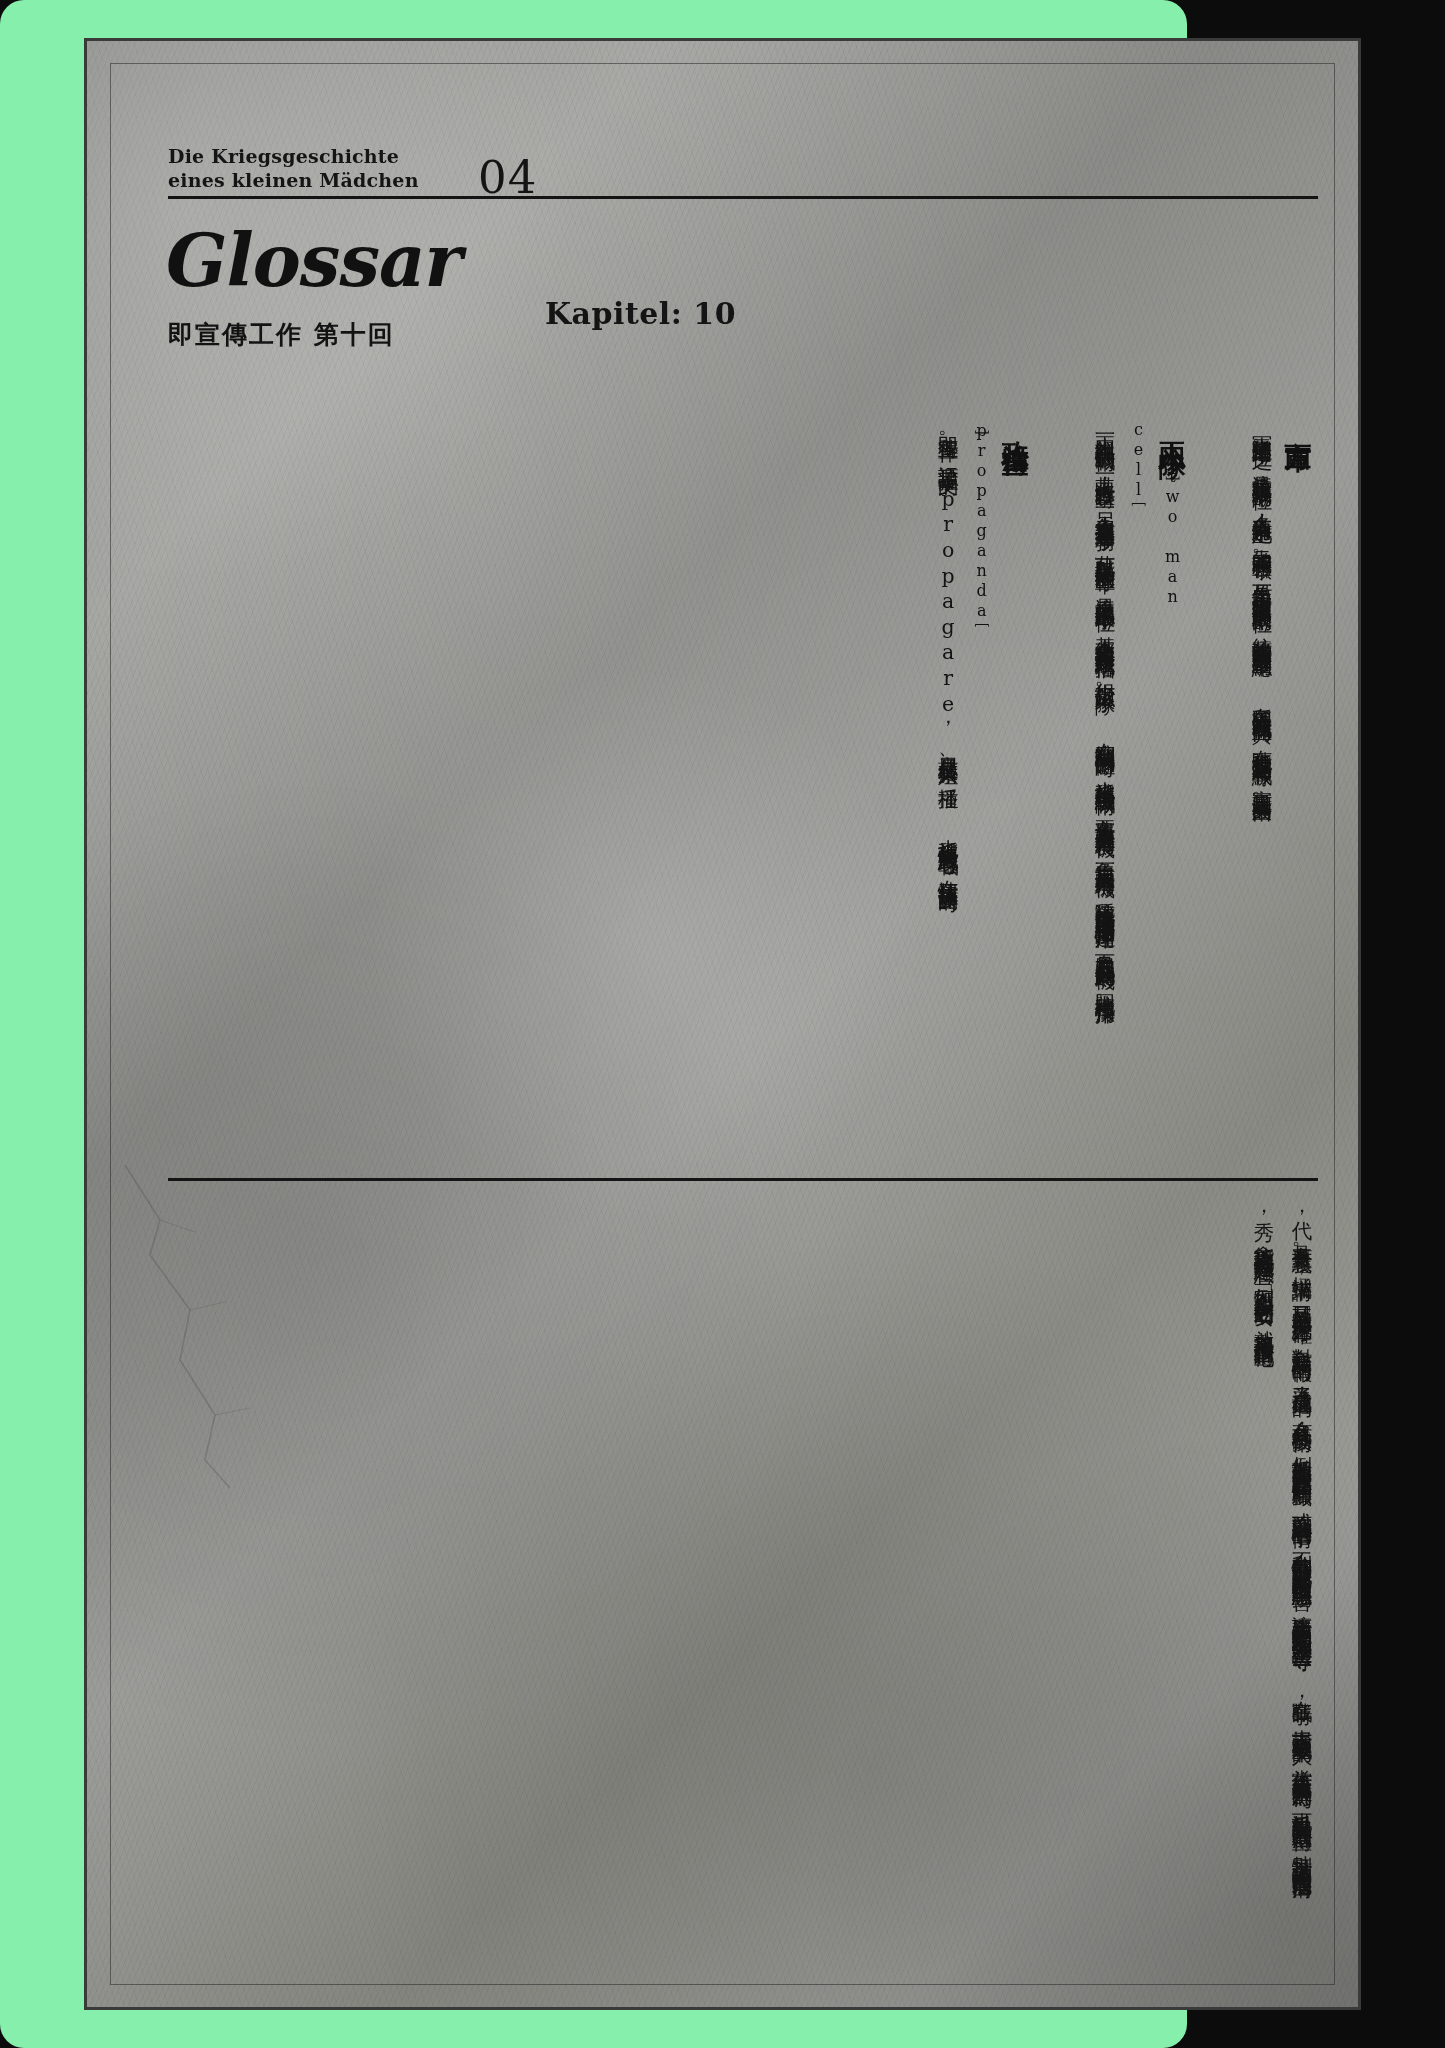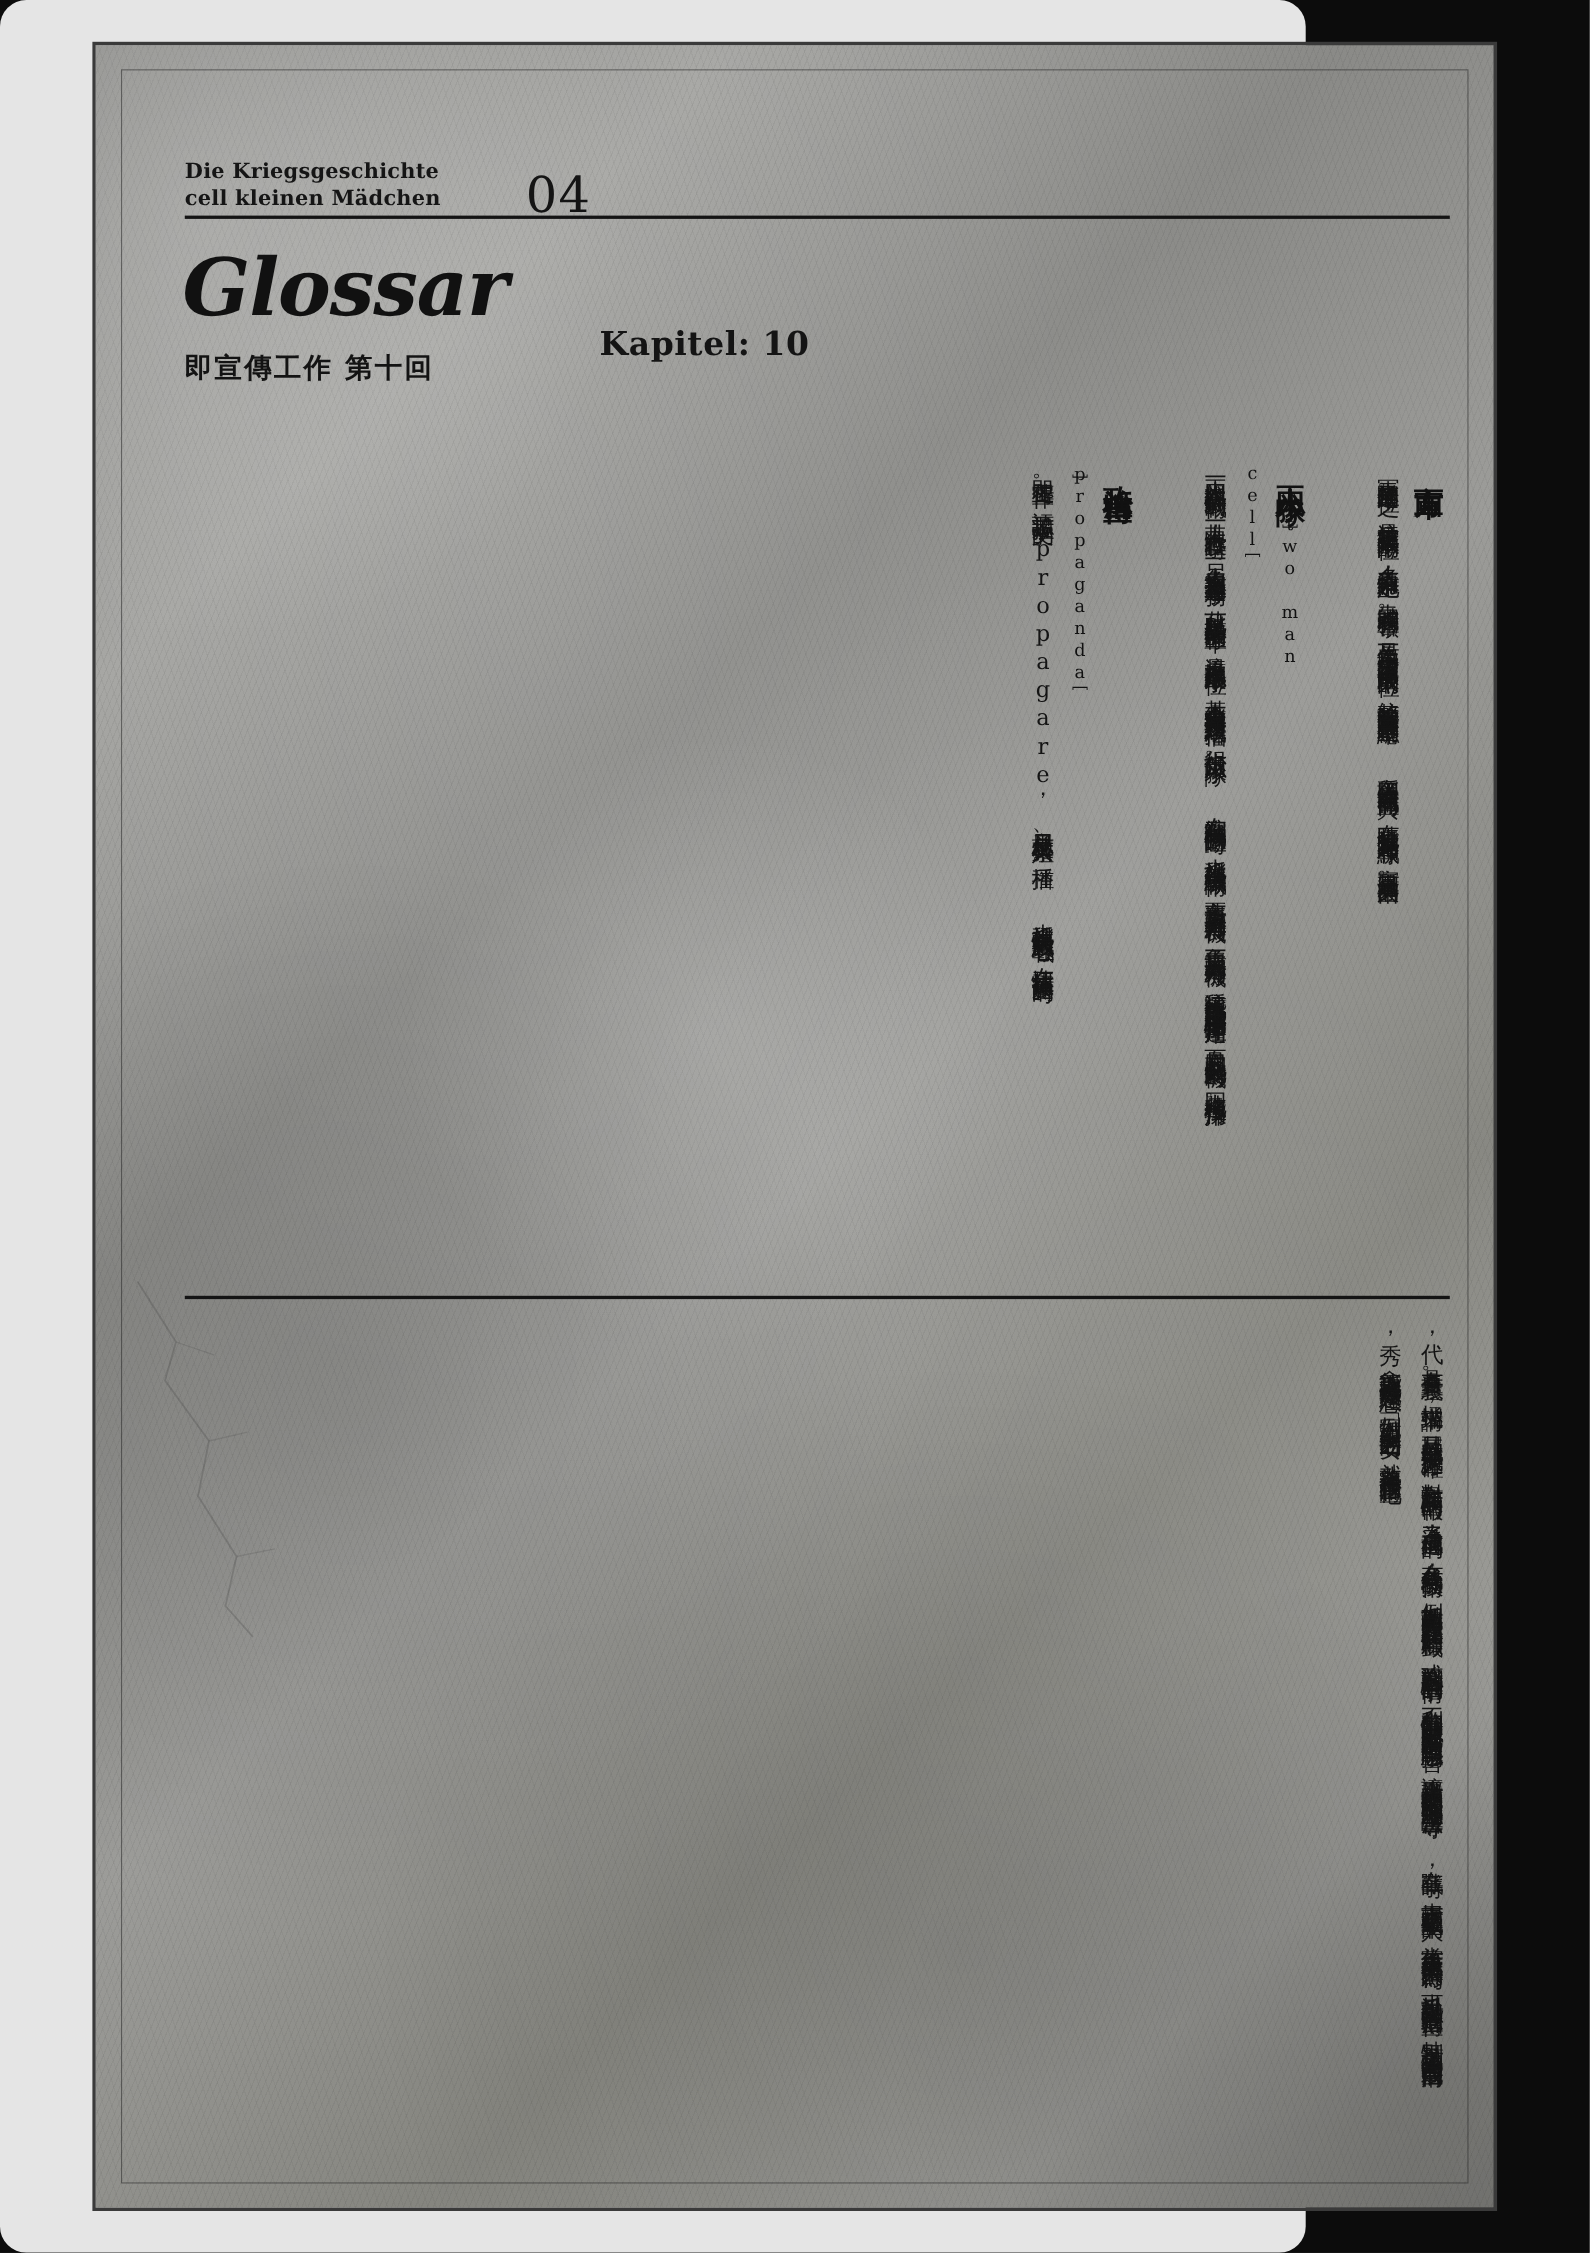--- a/index.html
+++ b/index.html
@@ -12,21 +12,21 @@
     height: 2048px;
     overflow: hidden;
     font-family: "Liberation Serif", serif;
   }
 
   
   .page {
     position: relative;
     width: 1187px;
     height: 2048px;
-    background: #e5e5e5;
+    background: #86efac;
     box-sizing: border-box;
     border-radius: 24px;
   }
   .outer-border {
     position: absolute;
     left: 84px;
     top: 38px;
     width: 1277px;
     height: 1972px;
     border: 3px solid #3a3a3a;
@@ -242,21 +242,21 @@
 
   <svg class="crack" viewBox="0 0 300 330">
     <path d="M5 5 L40 60 L30 95 L70 150 L60 200 L95 255 L85 300 L110 328" stroke="rgba(60,60,60,.55)" stroke-width="1.6" fill="none"></path>
     <path d="M40 60 L75 72 M70 150 L105 142 M95 255 L130 248" stroke="rgba(60,60,60,.4)" stroke-width="1.2" fill="none"></path>
   </svg>
 
   <div class="header">
     <div class="series-wrap">
       <div class="series-title">
         <div>Die Kriegsgeschichte</div>
-        <div>cell kleinen Mädchen</div>
+        <div>eines kleinen Mädchen</div>
       </div>
       <div class="vol-num">04</div>
     </div>
   </div>
   <div class="rule-top"></div>
 
   <div class="glossar">Glossar</div>
   <div class="kapitel">
     <span>Kapitel:</span>
     <span>10</span>

